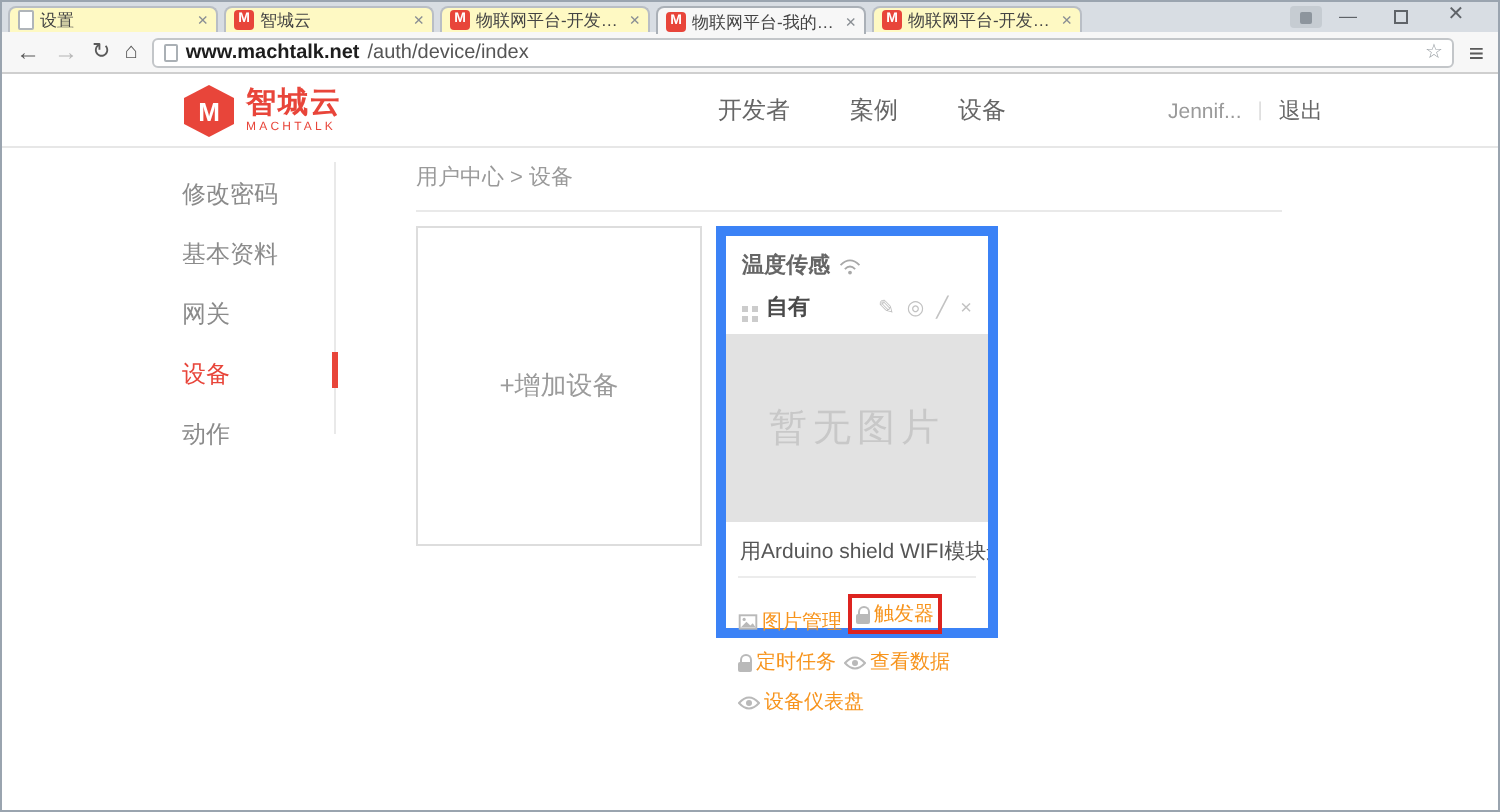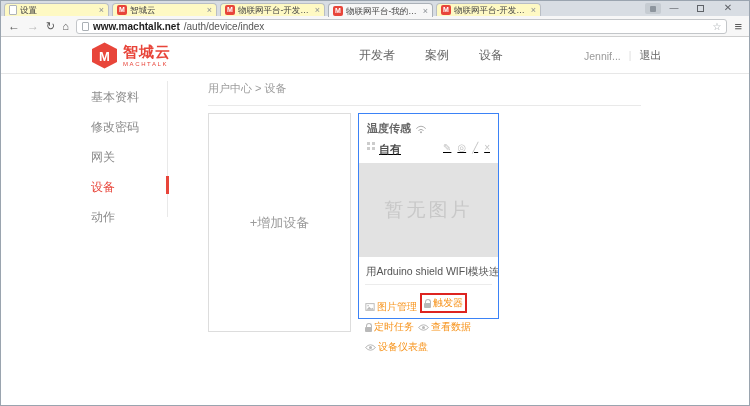--- a/index.html
+++ b/index.html
@@ -73,28 +73,28 @@
     font-size:11px; padding:0 4px; }
   .search-btn { margin-left:4px; width:45px; height:19px; background:#f4827e; border:none; border-radius:2px;
     color:#fff; font-size:10.5px; display:flex; align-items:center; justify-content:center; gap:2px; cursor:pointer; }
   .mag { position:relative; width:8px; height:8px; }
   .mag::before { content:''; position:absolute; top:0; left:0; width:5px; height:5px;
     border:1.3px solid #fff; border-radius:50%; }
   .mag::after { content:''; position:absolute; left:5.5px; top:5.5px; width:3px; height:1.4px;
     background:#fff; transform:rotate(45deg); }
 
   .cards { margin-top:7px; display:flex; gap:7px; }
-  .add-card { width:143px; height:219px; border:1px solid #ddd; background:#fff;
+  .add-card { width:143px; height:160px; border:1px solid #ddd; background:#fff;
     display:flex; align-items:center; justify-content:center; cursor:pointer; }
   .add-card-label { font-size:13px; color:#9b9b9b; }
 
-  .device-card { position:relative; width:141px; height:206px; border:1px solid #3b82f6; background:#fff; }
+  .device-card { position:relative; width:141px; height:206px; border:5px solid #3b82f6; background:#fff; }
   .dc-title-row { display:flex; align-items:center; gap:4px; padding:7px 8px 0 8px; }
   .dc-title { font-size:11px; font-weight:bold; color:#666; }
-  .dc-meta-row { display:flex; align-items:flex-start; padding:6px 8px 6px 8px;text-decoration:underline; }
+  .dc-meta-row { display:flex; align-items:flex-end; padding:6px 8px 6px 8px; }
   .grid-ico { position:relative; width:8px; height:8px; margin-right:4px; }
   .grid-ico::before { content:''; position:absolute; width:3px; height:3px; background:#ccc;
     box-shadow:5px 0 #ccc, 0 5px #ccc, 5px 5px #ccc; }
   .dc-owner { font-size:11px; font-weight:bold; color:#4a4a4a; }
   .dc-tools { margin-left:auto; display:flex; gap:6px; }
   .tool-ico { font-size:10px; color:#c2c2c2; line-height:12px; cursor:pointer; }
   .dc-placeholder { height:94px; background:#e2e2e2; display:flex; align-items:center; justify-content:center; }
   .dc-placeholder-text { font-size:19px; color:#c8c8c8; letter-spacing:3px; }
   .dc-desc { padding:8px 7px 5px 7px; font-size:10.5px; color:#555; white-space:nowrap; overflow:hidden; }
   .dc-divider { border-top:1px solid #ececec; margin:0 6px; }
@@ -175,22 +175,22 @@
       <span class="top-nav-item">设备</span>
     </div>
     <div class="user-area">
       <span class="user-name">Jennif...</span>
       <span class="user-sep">|</span>
       <span class="logout">退出</span>
     </div>
   </div>
 
   <div class="sidebar">
+    <div class="side-item">修改密码</div>
     <div class="side-item">基本资料</div>
-    <div class="side-item">修改密码</div>
     <div class="side-item">网关</div>
     <div class="side-item active">设备</div>
     <div class="side-item">动作</div>
   </div>
 
   <div class="main">
     <div class="breadcrumb">用户中心 &gt; 设备</div>
 
 
     <div class="cards">

